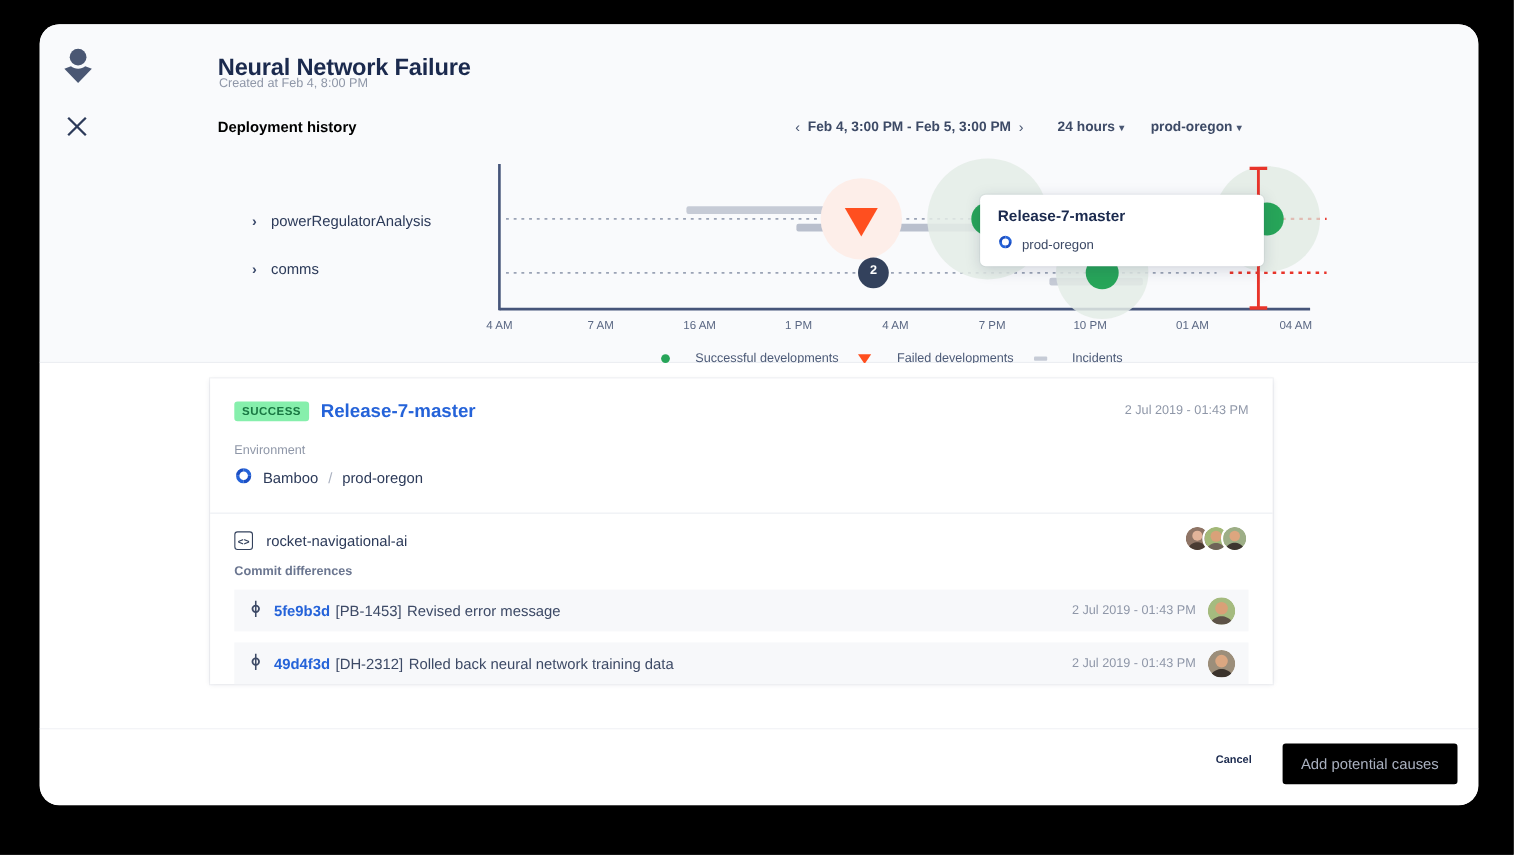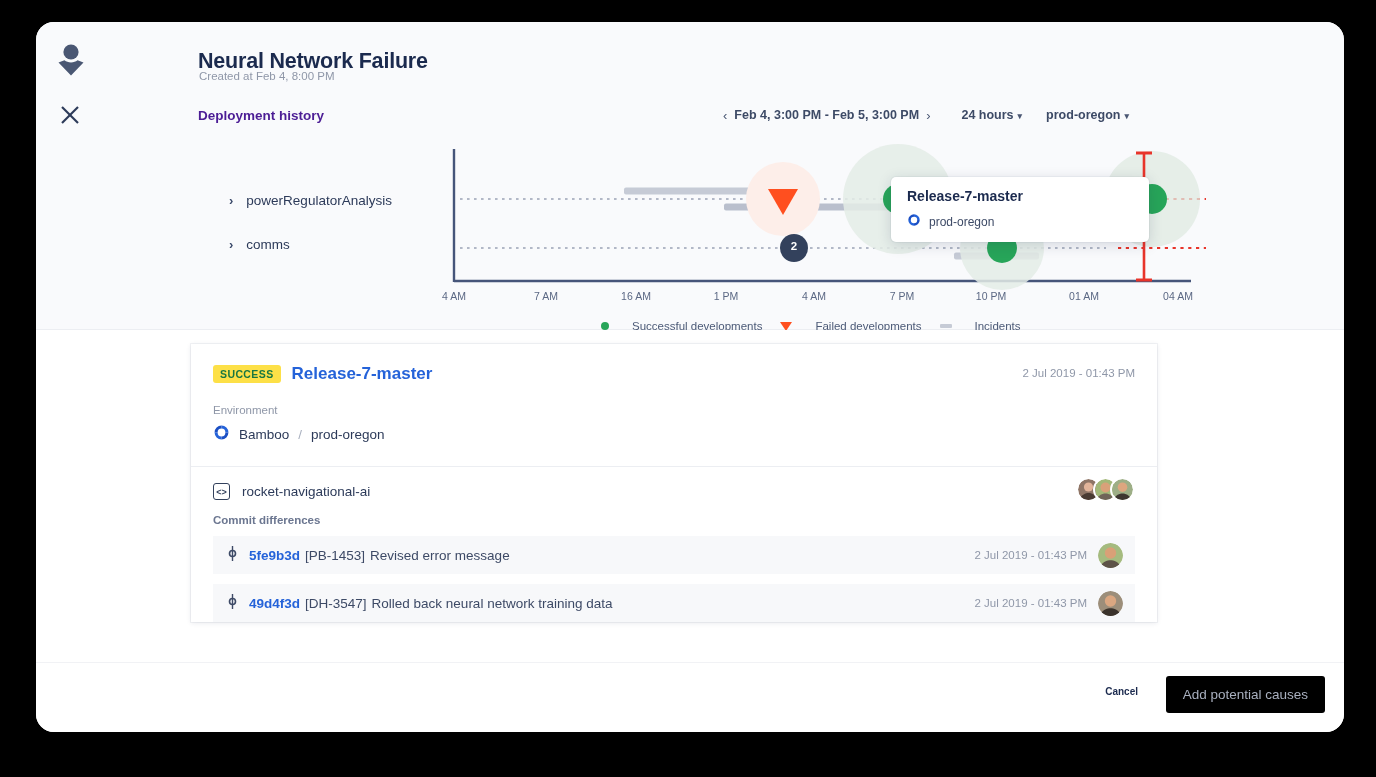--- a/index.html
+++ b/index.html
@@ -39,21 +39,21 @@
     position: absolute; left: 162px; top: 27px;
     font-size: 21.5px; font-weight: bold; color: #1b2a4e;
     letter-spacing: -0.2px;
   }
   #page-subtitle {
     position: absolute; left: 163px; top: 48px;
     font-size: 11.5px; color: #8f97a8;
   }
   #section-title {
     position: absolute; left: 162px; top: 86px;
-    font-size: 13.5px; font-weight: bold; color: #4c1d95;
+    font-size: 13.5px; font-weight: bold; color: #000000;
   }
 
   
   #chart-toolbar {
     position: absolute; left: 680px; top: 82px;
     display: flex; align-items: center; height: 22px;
     font-size: 12.5px; color: #3d4a66; font-weight: bold;
   }
   .tb-arrow {
     color: #4a5773; font-size: 13px; padding: 0 7px; cursor: pointer;
@@ -121,21 +121,21 @@
     background: #ffffff; overflow: hidden;
   }
   #card {
     position: absolute; left: 155px; top: 14px;
     width: 966px; background: #ffffff;
     box-shadow: 0 1px 5px rgba(27,42,78,0.10), 0 0 0 1px rgba(27,42,78,0.05);
   }
   #card-head { position: relative; padding: 20px 22px 22px 22px; }
   .hd-line1 { display: flex; align-items: center; gap: 11px; }
   #badge-success {
-    background: #fde047; color: #197742;
+    background: #86efac; color: #197742;
     font-size: 10.5px; font-weight: bold; letter-spacing: 0.4px;
     padding: 3px 7px 3px 7px; border-radius: 3px;
   }
   #release-link {
     font-size: 17px; font-weight: bold; color: #2563d9; cursor: pointer;
   }
   #card-time {
     position: absolute; right: 22px; top: 23px;
     font-size: 11.5px; color: #8f97a8;
   }
@@ -405,21 +405,21 @@
         </div>
 
         <div class="commit-row">
           <span class="ci">
             <svg width="11" height="15" viewBox="0 0 11 15">
               <line x1="5.5" y1="0" x2="5.5" y2="15" stroke="#3d4a66" stroke-width="1.4"></line>
               <circle cx="5.5" cy="7.5" r="3" fill="none" stroke="#3d4a66" stroke-width="1.6"></circle>
             </svg>
           </span>
           <span class="sha">49d4f3d</span>
-          <span>[DH-3547]</span>
+          <span>[DH-2312]</span>
           <span style="margin-left:5px;">Rolled back neural network training data</span>
           <span class="rt">2 Jul 2019 - 01:43 PM</span>
           <span class="ra">
             <svg width="25" height="25" viewBox="0 0 21 21">
               <circle cx="10.5" cy="10.5" r="10.5" fill="#9c8e7a"></circle>
               <circle cx="10.5" cy="8.4" r="4.8" fill="#dba781"></circle>
               <path d="M1.5 21 C3 15.8 8 14.5 10.5 14.5 C13 14.5 18 15.8 19.5 21 Z" fill="#3b332c"></path>
             </svg>
           </span>
         </div>

